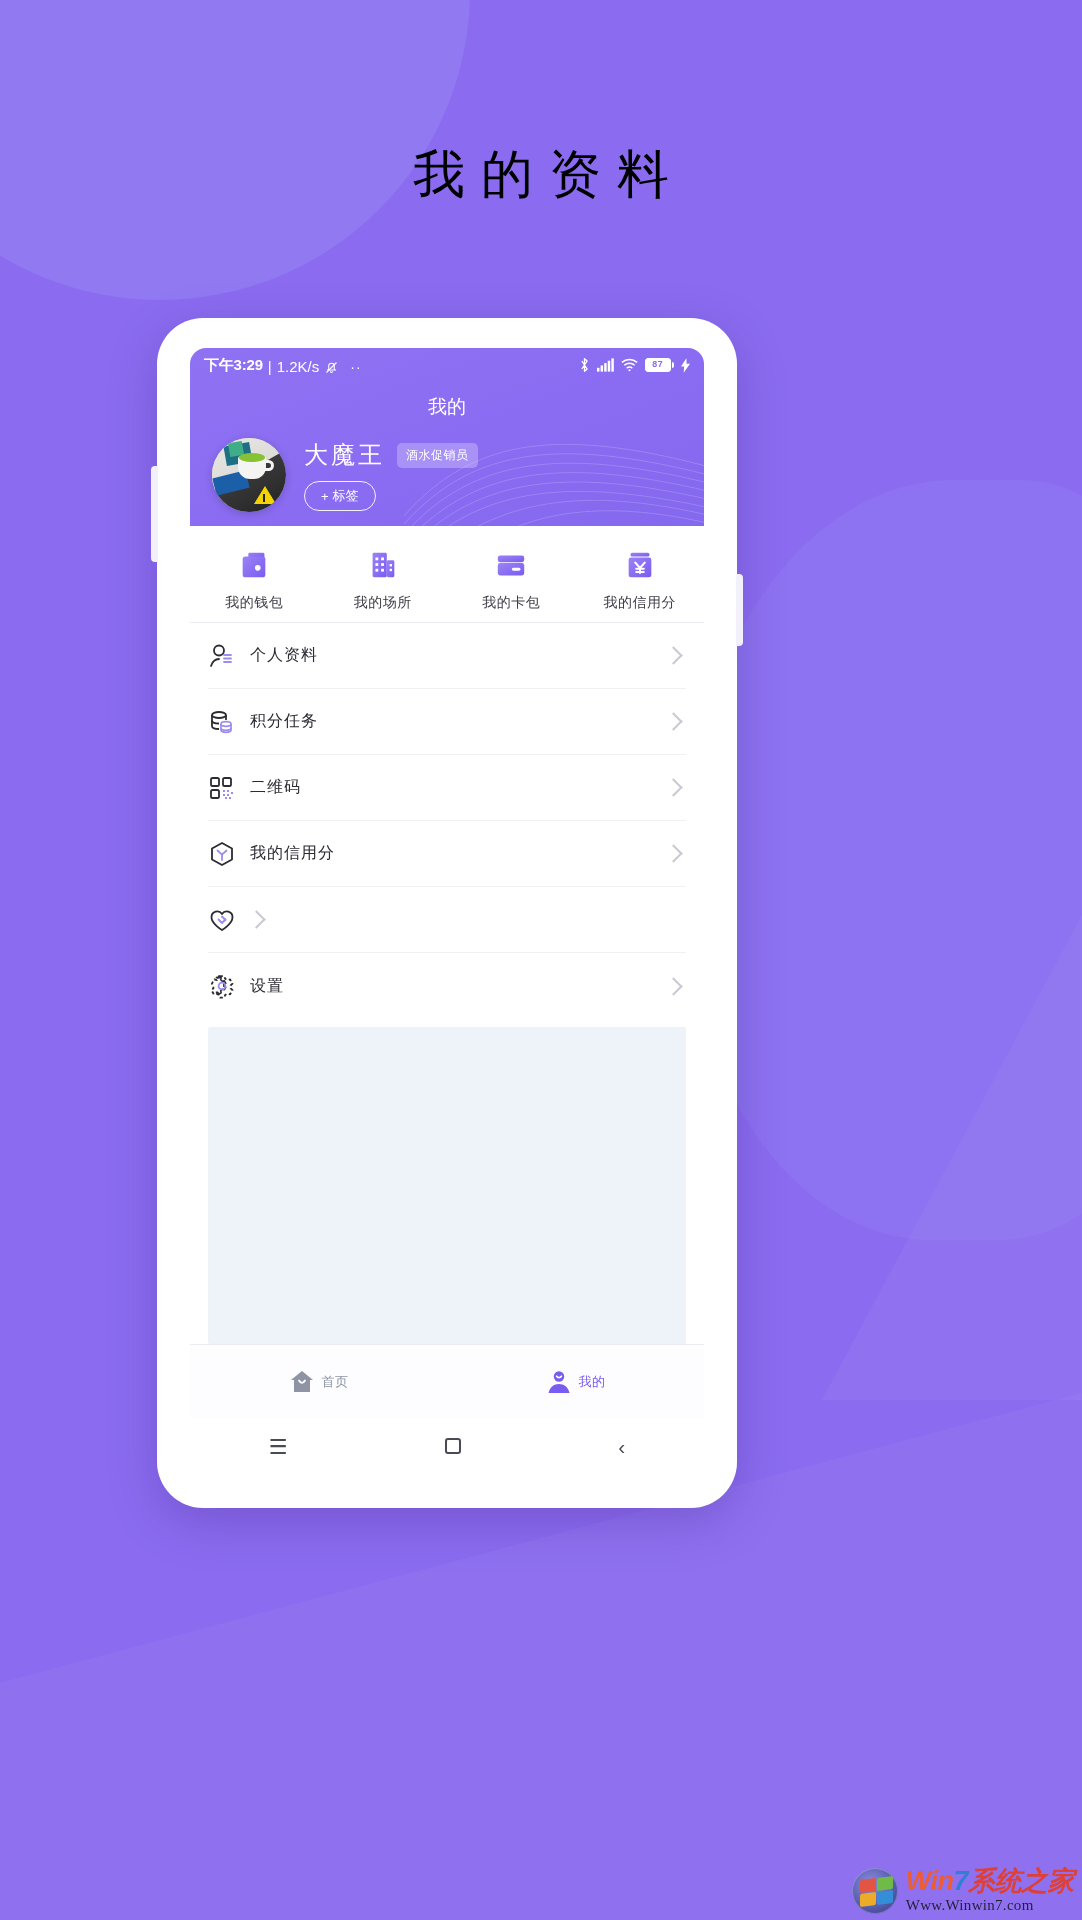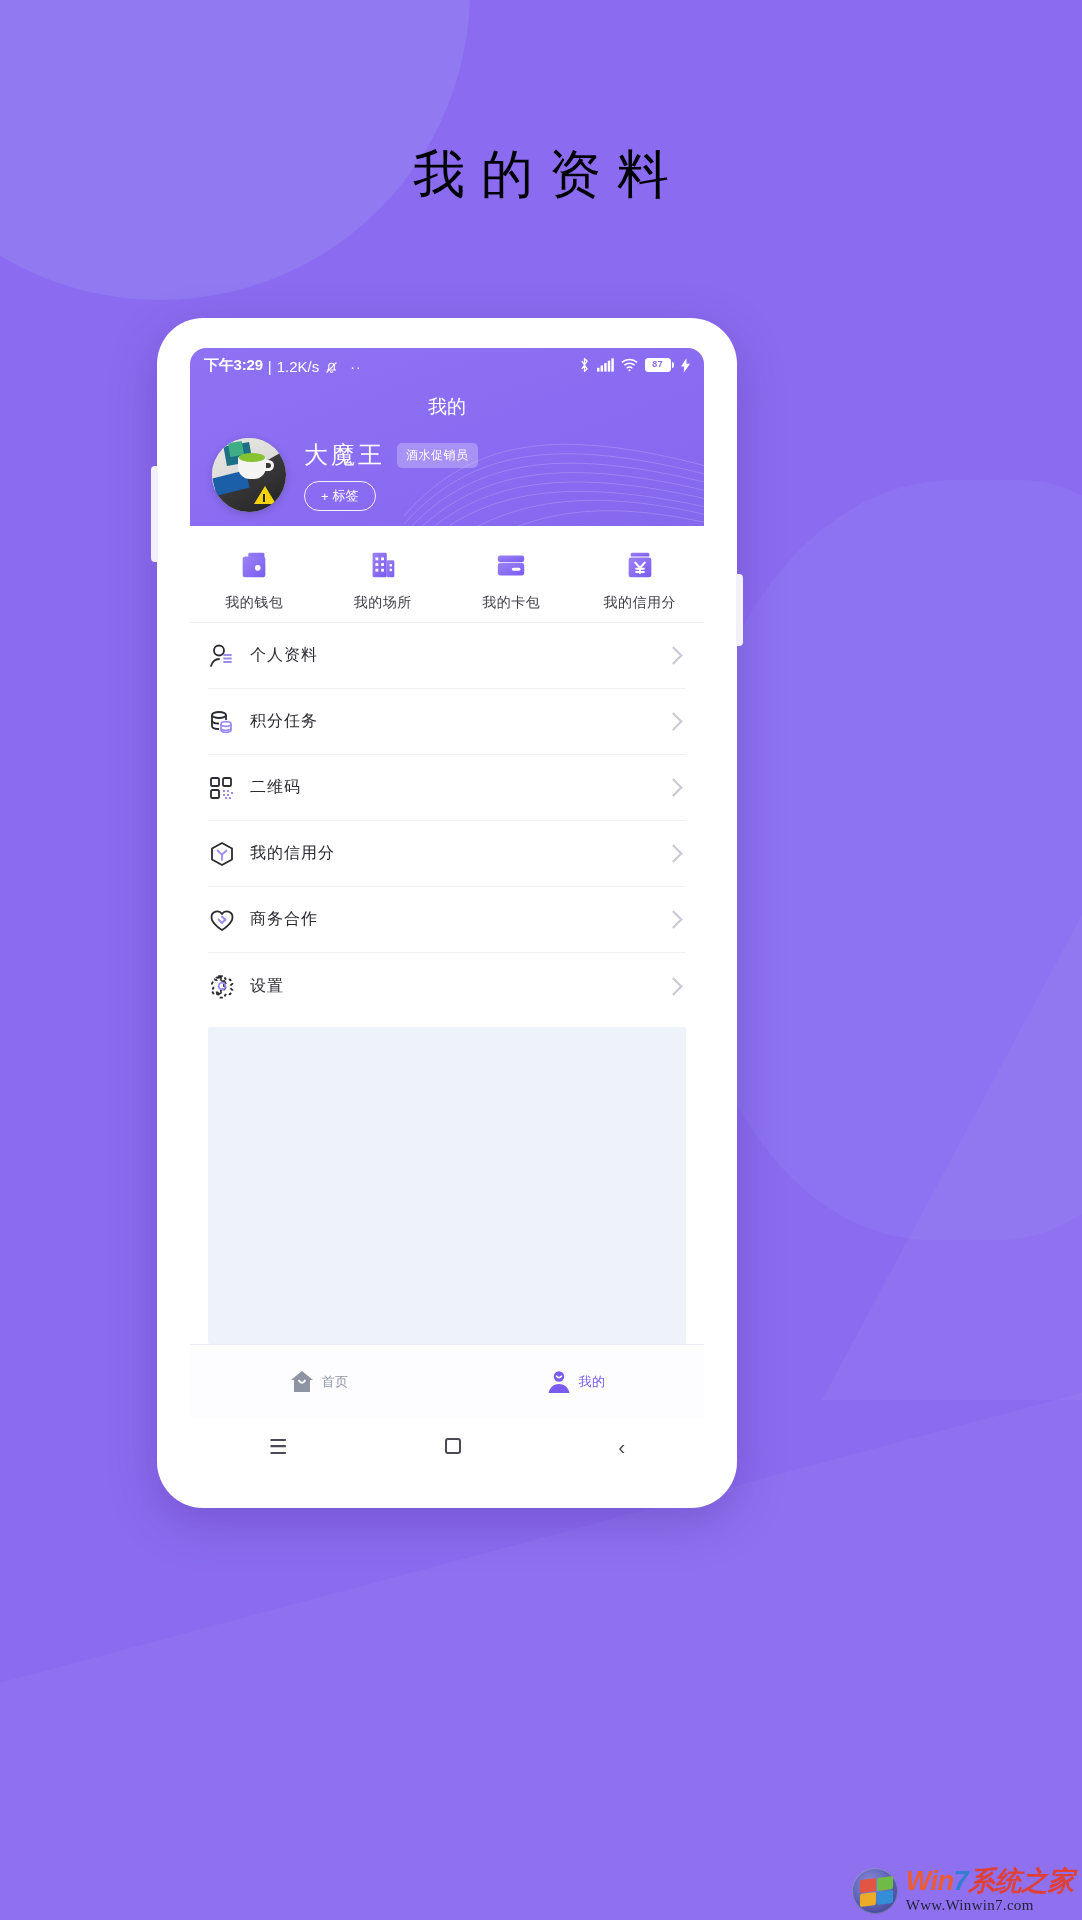--- a/index.html
+++ b/index.html
@@ -497,21 +497,20 @@
       </div>
 
       <div class="menu-row">
         <svg class="m-icon" viewBox="0 0 28 28">
           <path d="M14 24S3.5 17.8 3.5 11.2A5.7 5.7 0 0 1 14 8.1a5.7 5.7 0 0 1 10.5 3.1C24.5 17.8 14 24 14 24z" fill="none" stroke="#2b2b33" stroke-width="1.8" stroke-linejoin="round"></path>
           <g fill="none" stroke="#9b8cf0" stroke-width="1.8" stroke-linecap="round" stroke-linejoin="round">
             <path d="M10.5 13.5 14 17l3.5-3.5"></path>
             <path d="M14 10.5 17.5 14"></path>
           </g>
         </svg>
-        <span class="m-label">商务合作</span>
         <span class="chev"></span>
       </div>
 
       <div class="menu-row">
         <svg class="m-icon" viewBox="0 0 28 28">
           <path d="M14 3.2l2.1.9.9-2 2.6 1.5-.4 2.2 1.6 1.6 2.2-.4 1.5 2.6-2 .9v2.2l2 .9-1.5 2.6-2.2-.4-1.6 1.6.4 2.2-2.6 1.5-.9-2H14" fill="none" stroke="#2b2b33" stroke-width="1.7" stroke-linejoin="round" transform="translate(-5.5,2.2) scale(0.95)"></path>
           <circle cx="14" cy="14" r="3.4" fill="none" stroke="#9b8cf0" stroke-width="1.8"></circle>
           <g fill="none" stroke="#2b2b33" stroke-width="1.8" stroke-linejoin="round">
             <path d="M11.6 4.2h4.8l.7 2.6 2.4 1.4 2.6-.8 2.4 4.2-1.9 1.9v2.8l1.9 1.9-2.4 4.2-2.6-.8-2.4 1.4-.7 2.6h-4.8l-.7-2.6-2.4-1.4-2.6.8-2.4-4.2 1.9-1.9v-2.8L3.9 11.6l2.4-4.2 2.6.8 2.4-1.4.3-2.6z" stroke-dasharray="3.2 2.6"></path>
           </g>

